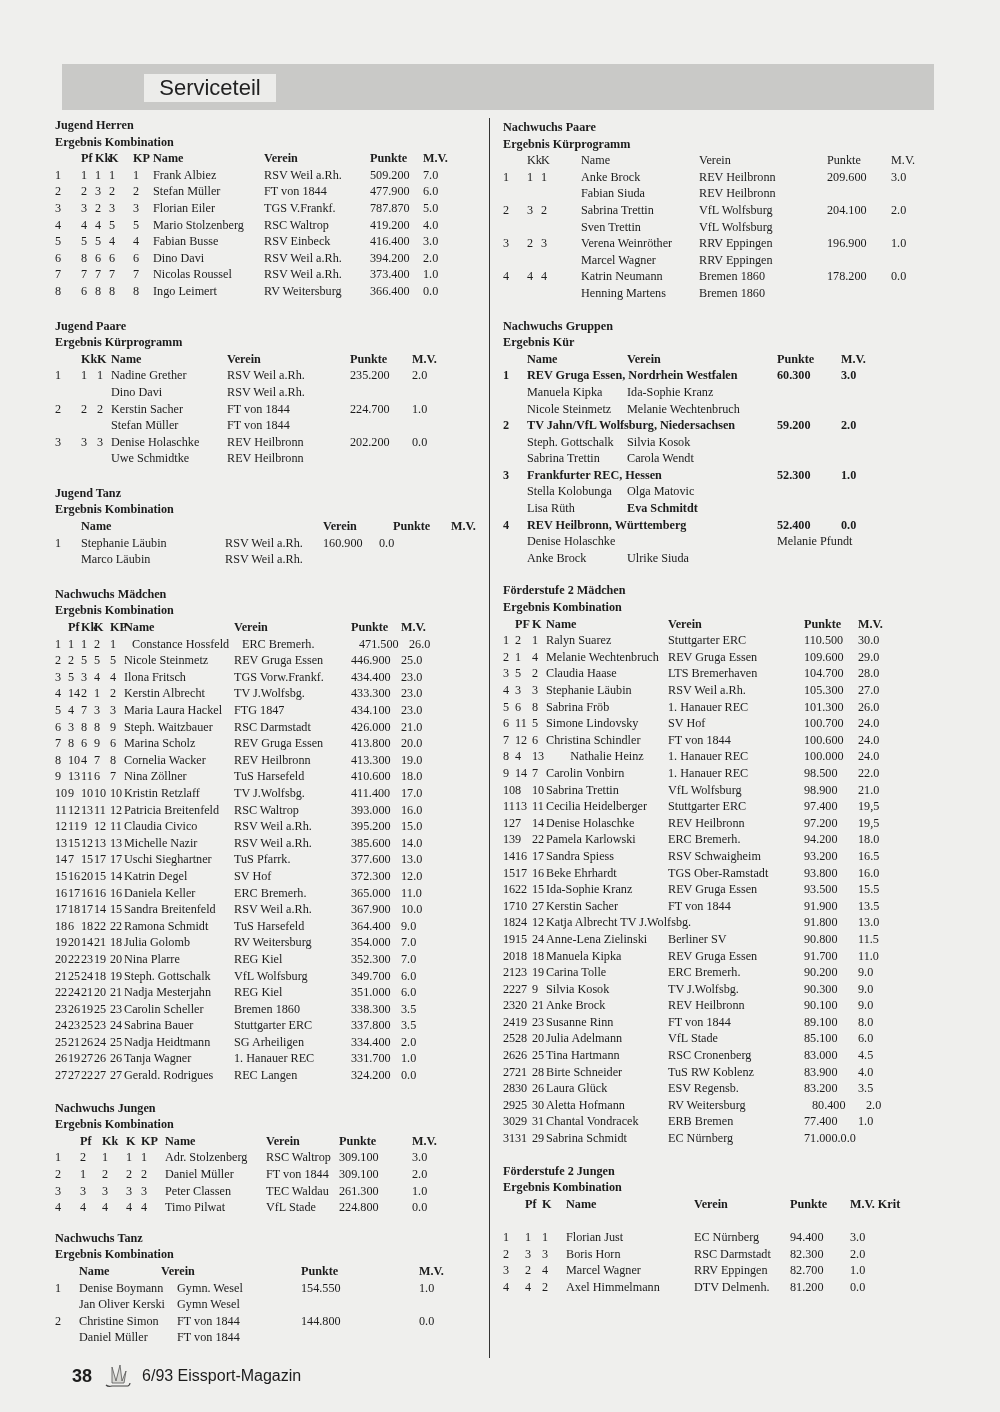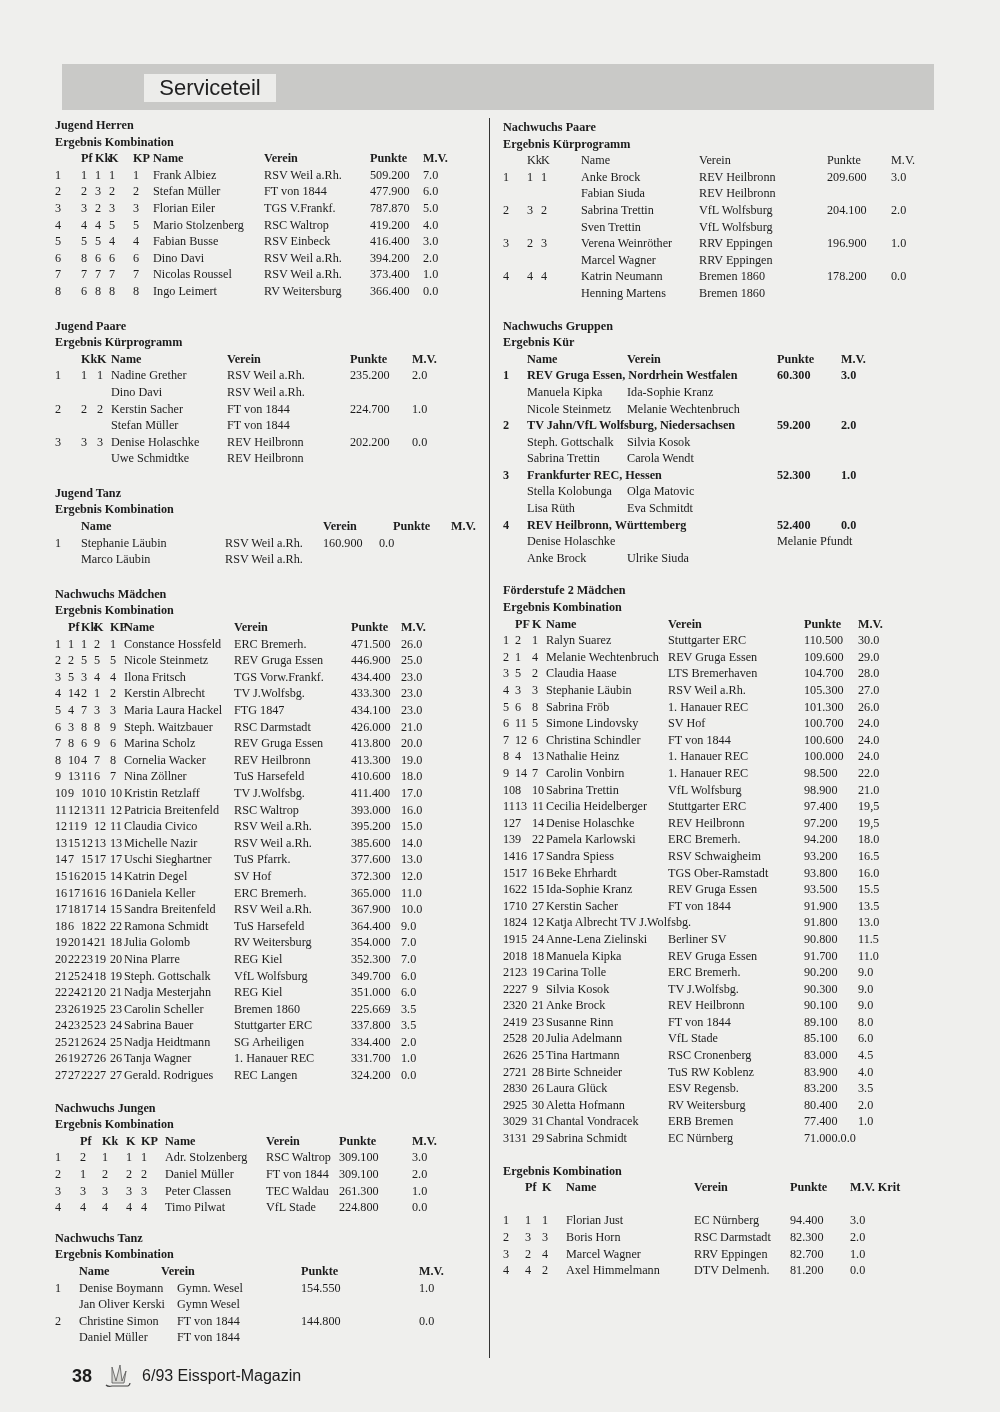--- a/index.html
+++ b/index.html
@@ -260,21 +260,21 @@
         <span style="width: 117px;">Verein</span>
         <span style="width: 50px;">Punkte</span>
         <span style="width: 30px;">M.V.</span>
       </div>
       <div class="row">
         <span style="width: 13px;">1</span>
         <span style="width: 13px;">1</span>
         <span style="width: 13px;">1</span>
         <span style="width: 16px;">2</span>
         <span style="width: 14px;">1</span>
-        <span style="width: 110px;">Constance Hossfeld</span>
+        <span style="width: 110px; margin-left: 8px;">Constance Hossfeld</span>
         <span style="width: 117px;">ERC Bremerh.</span>
         <span style="width: 50px;">471.500</span>
         <span style="width: 30px;">26.0</span>
       </div>
       <div class="row">
         <span style="width: 13px;">2</span>
         <span style="width: 13px;">2</span>
         <span style="width: 13px;">5</span>
         <span style="width: 16px;">5</span>
         <span style="width: 14px;">5</span>
@@ -504,21 +504,21 @@
         <span style="width: 30px;">6.0</span>
       </div>
       <div class="row">
         <span style="width: 13px;">23</span>
         <span style="width: 13px;">26</span>
         <span style="width: 13px;">19</span>
         <span style="width: 16px;">25</span>
         <span style="width: 14px;">23</span>
         <span style="width: 110px;">Carolin Scheller</span>
         <span style="width: 117px;">Bremen 1860</span>
-        <span style="width: 50px;">225.669</span>
+        <span style="width: 50px;">338.300</span>
         <span style="width: 30px;">3.5</span>
       </div>
       <div class="row">
         <span style="width: 13px;">24</span>
         <span style="width: 13px;">23</span>
         <span style="width: 13px;">25</span>
         <span style="width: 16px;">23</span>
         <span style="width: 14px;">24</span>
         <span style="width: 110px;">Sabrina Bauer</span>
         <span style="width: 117px;">Stuttgarter ERC</span>
@@ -794,21 +794,21 @@
         <span style="width: 40px;">1.0</span>
       </div>
       <div class="row">
         <span style="width: 24px;"></span>
         <span style="width: 100px;">Stella Kolobunga</span>
         <span style="width: 150px;">Olga Matovic</span>
       </div>
       <div class="row">
         <span style="width: 24px;"></span>
         <span style="width: 100px;">Lisa Rüth</span>
-        <span style="width: 150px;">Eva Schmitdt</span>
+        <span style="width: 150px; font-weight: bold;">Eva Schmitdt</span>
       </div>
       <div class="row bold">
         <span style="width: 24px;">4</span>
         <span style="width: 250px;">REV Heilbronn, Württemberg</span>
         <span style="width: 64px;">52.400</span>
         <span style="width: 40px;">0.0</span>
       </div>
       <div class="row">
         <span style="width: 24px;"></span>
         <span style="width: 100px;">Denise Holaschke</span>
@@ -893,21 +893,21 @@
         <span style="width: 14px;">6</span>
         <span style="width: 122px;">Christina Schindler</span>
         <span style="width: 136px;">FT von 1844</span>
         <span style="width: 54px;">100.600</span>
         <span style="width: 30px;">24.0</span>
       </div>
       <div class="row">
         <span style="width: 12px;">8</span>
         <span style="width: 17px;">4</span>
         <span style="width: 14px;">13</span>
-        <span style="width: 122px;">Nathalie Heinz</span>
+        <span style="width: 122px; text-align: center;">Nathalie Heinz</span>
         <span style="width: 136px;">1. Hanauer REC</span>
         <span style="width: 54px;">100.000</span>
         <span style="width: 30px;">24.0</span>
       </div>
       <div class="row">
         <span style="width: 12px;">9</span>
         <span style="width: 17px;">14</span>
         <span style="width: 14px;">7</span>
         <span style="width: 122px;">Carolin Vonbirn</span>
         <span style="width: 136px;">1. Hanauer REC</span>
@@ -1084,21 +1084,21 @@
         <span style="width: 136px;">ESV Regensb.</span>
         <span style="width: 54px;">83.200</span>
         <span style="width: 30px;">3.5</span>
       </div>
       <div class="row">
         <span style="width: 12px;">29</span>
         <span style="width: 17px;">25</span>
         <span style="width: 14px;">30</span>
         <span style="width: 122px;">Aletta Hofmann</span>
         <span style="width: 136px;">RV Weitersburg</span>
-        <span style="width: 54px;">80.400</span>
+        <span style="width: 54px; margin-left: 8px;">80.400</span>
         <span style="width: 30px;">2.0</span>
       </div>
       <div class="row">
         <span style="width: 12px;">30</span>
         <span style="width: 17px;">29</span>
         <span style="width: 14px;">31</span>
         <span style="width: 122px;">Chantal Vondracek</span>
         <span style="width: 136px;">ERB Bremen</span>
         <span style="width: 54px;">77.400</span>
         <span style="width: 30px;">1.0</span>
@@ -1107,20 +1107,21 @@
         <span style="width: 12px;">31</span>
         <span style="width: 17px;">31</span>
         <span style="width: 14px;">29</span>
         <span style="width: 122px;">Sabrina Schmidt</span>
         <span style="width: 136px;">EC Nürnberg</span>
         <span style="width: 54px;">71.000.0.0</span>
         <span style="width: 30px;"></span>
       </div>
     </div>
   <div class="sec" id="sec-fj">
+      <div class="sec-title">Förderstufe 2 Jungen</div>
       <div class="sec-sub">Ergebnis Kombination</div>
       <div class="row hdr">
         <span style="width: 22px;"></span>
         <span style="width: 17px;">Pf</span>
         <span style="width: 24px;">K</span>
         <span style="width: 128px;">Name</span>
         <span style="width: 96px;">Verein</span>
         <span style="width: 60px;">Punkte</span>
         <span style="width: 50px;">M.V. Krit</span>
       </div>

